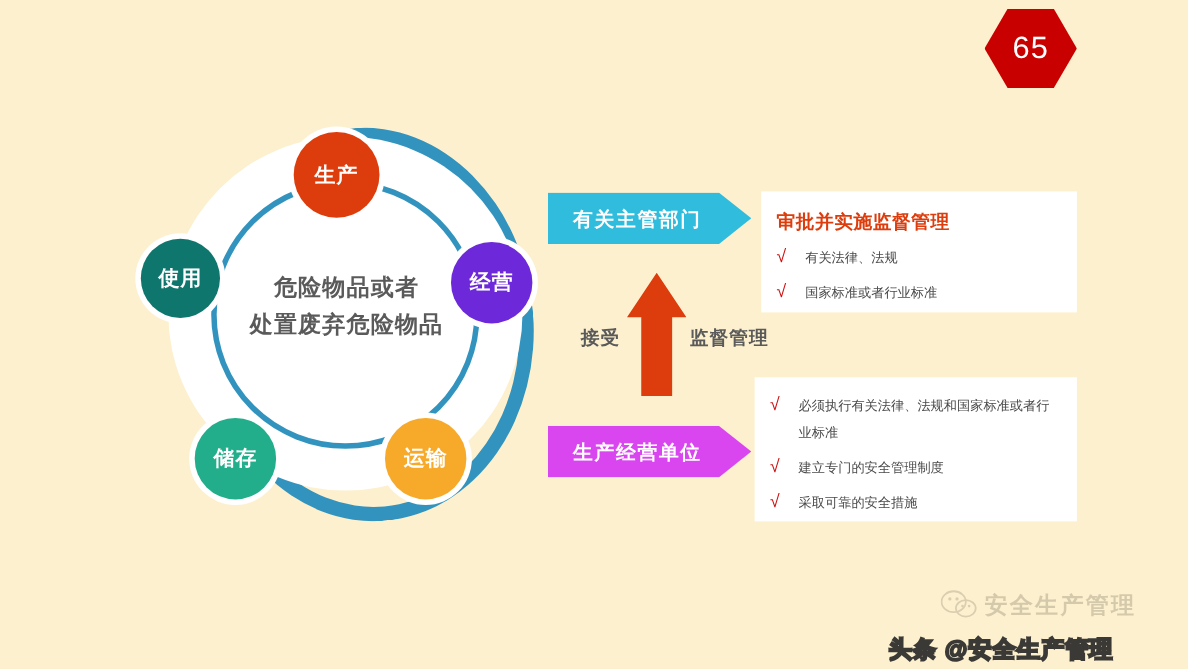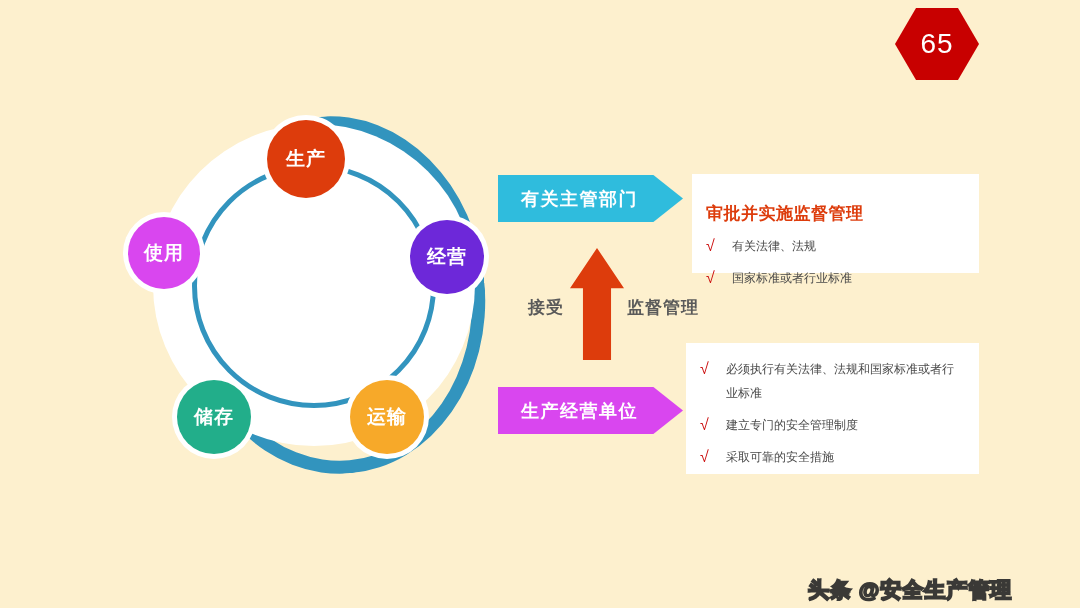--- a/index.html
+++ b/index.html
@@ -100,21 +100,21 @@
     display: flex;
     align-items: center;
     justify-content: center;
     color: #ffffff;
     font-weight: bold;
     font-size: 19px;
     letter-spacing: 1px;
     box-shadow: 0 0 0 5px #ffffff;
   }
   .node-prod   { left: 132px; top: 8px;    width: 78px; height: 78px; background: #dd3c0c; }
-  .node-use    { left: -7px;  top: 105px;  width: 72px; height: 72px; background: #d946ef; }
+  .node-use    { left: -7px;  top: 105px;  width: 72px; height: 72px; background: #0f766e; }
   .node-oper   { left: 275px; top: 108px;  width: 74px; height: 74px; background: #6d28d9; }
   .node-store  { left: 42px;  top: 268px;  width: 74px; height: 74px; background: #22ae8a; }
   .node-trans  { left: 215px; top: 268px;  width: 74px; height: 74px; background: #f7a929; }
 
   
   .banner {
     position: absolute;
     height: 47px;
     display: flex;
     align-items: center;
@@ -159,22 +159,22 @@
   .label-accept { left: 528px; top: 296px; }
   .label-supervise { left: 627px; top: 296px; }
 
   
   .card {
     position: absolute;
     background: #ffffff;
     box-sizing: border-box;
   }
   .card-top {
-    left: 692px; top: 174px; width: 287px; height: 99px;
-    padding: 28px 14px 10px 14px;
+    left: 692px; top: 174px; width: 287px; height: 110px;
+    padding: 16px 14px 10px 14px;
   }
   .card-bottom {
     left: 686px; top: 343px; width: 293px; height: 131px;
     padding: 14px 14px 10px 14px;
   }
   .card-title {
     color: #dd3c0c;
     font-weight: bold;
     font-size: 17px;
     letter-spacing: 0.5px;
@@ -240,20 +240,24 @@
 
   <div class="hex-badge">
     <span>65</span>
   </div>
 
   <div class="diagram">
     <div class="outer-arc"></div>
     <div class="white-disc"></div>
     <div class="inner-ring"></div>
 
+    <div class="center-label">
+      <div>危险物品或者</div>
+      <div>处置废弃危险物品</div>
+    </div>
 
     <div class="node node-prod">
       <span>生产</span>
     </div>
     <div class="node node-use">
       <span>使用</span>
     </div>
     <div class="node node-oper">
       <span>经营</span>
     </div>
@@ -297,16 +301,29 @@
     <div class="bullet-row">
       <span class="check-mark">√</span>
       <span class="bullet-text">建立专门的安全管理制度</span>
     </div>
     <div class="bullet-row">
       <span class="check-mark">√</span>
       <span class="bullet-text">采取可靠的安全措施</span>
     </div>
   </div>
 
+  <div class="wm-wechat">
+    <span class="wm-wechat-icon">
+      <svg viewBox="0 0 34 28" width="34" height="28">
+        <ellipse cx="12" cy="11" rx="11" ry="9.5" fill="none" stroke="#8b8170" stroke-width="1.6"></ellipse>
+        <circle cx="8.5" cy="8.5" r="1.5" fill="#8b8170"></circle>
+        <circle cx="15" cy="8.5" r="1.5" fill="#8b8170"></circle>
+        <ellipse cx="23" cy="17" rx="9" ry="7.5" fill="none" stroke="#8b8170" stroke-width="1.6"></ellipse>
+        <circle cx="20" cy="15" r="1.2" fill="#8b8170"></circle>
+        <circle cx="26" cy="15" r="1.2" fill="#8b8170"></circle>
+      </svg>
+    </span>
+    <span class="wm-wechat-text">安全生产管理</span>
+  </div>
 
   <div class="wm-toutiao">头条 @安全生产管理</div>
 
 </div>
 
 </body></html>

